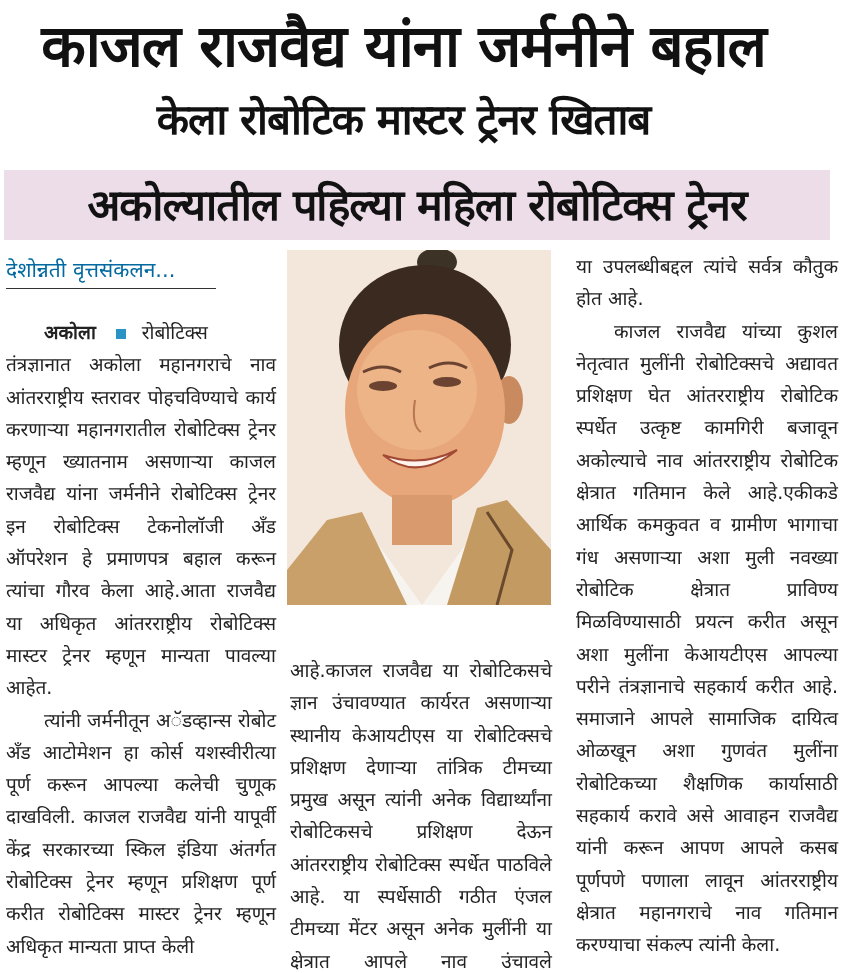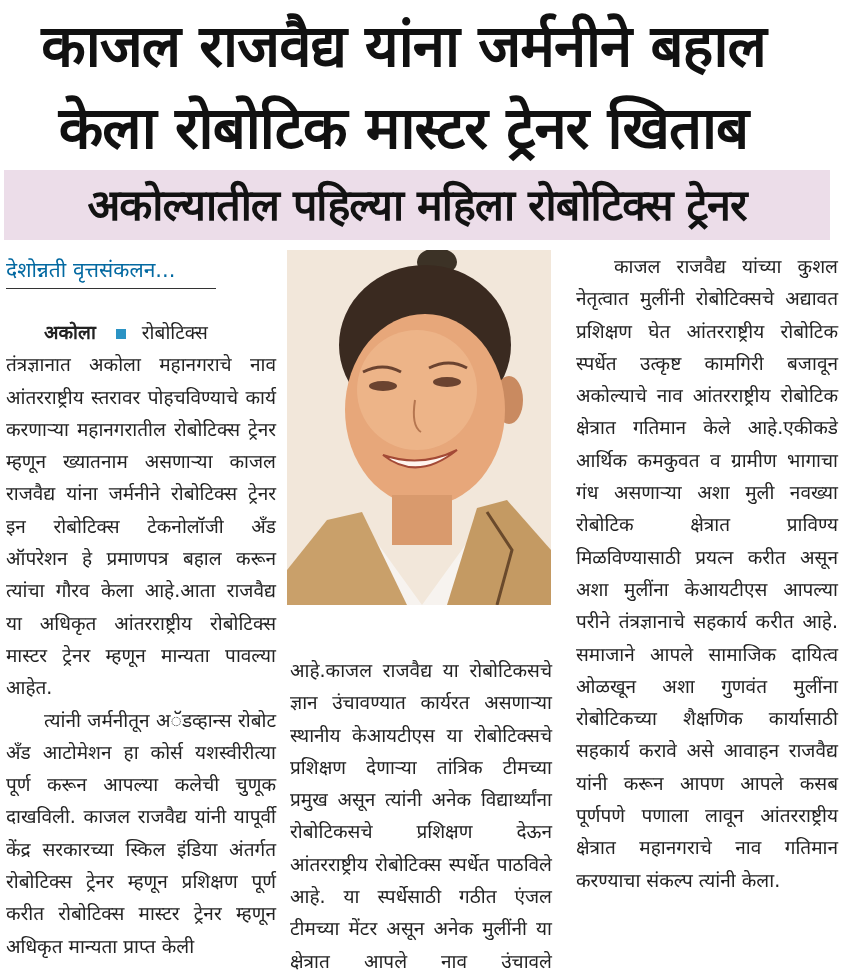--- a/index.html
+++ b/index.html
@@ -7,21 +7,21 @@
     width:843px; height:973px; overflow:hidden; position:relative;
     background:#ffffff; color:#1a1a1a;
     font-family:"DejaVu Sans", "Liberation Sans", sans-serif;
   }
   .headline {
     position:absolute; left:0; width:807px; text-align:center;
     font-weight:bold; color:#111; letter-spacing:-1px;
     font-family:"DejaVu Sans", sans-serif;
   }
   #h1 { top:6px; font-size:58px; line-height:80px; }
-  #h2 { top:88px; font-size:58px; line-height:80px; }
+  #h2 { top:80px; font-size:42px; line-height:80px; }
   .band {
     position:absolute; left:4px; top:170px; width:826px; height:70px;
     background:#ecdde9;
   }
   .band .sub {
     position:absolute; left:0; top:0; width:826px; height:70px; line-height:70px;
     text-align:center; font-weight:bold; font-size:43px; color:#121212; letter-spacing:-1px;
     font-family:"DejaVu Sans", sans-serif;
   }
   .col {
@@ -98,14 +98,15 @@
     <path d="M264 300 L220 250 L190 258 L160 355 L264 355 Z" fill="#c49a63"></path>
     <path d="M200 262 L225 300 L210 355" stroke="#6a4a2c" stroke-width="3" fill="none"></path>
   </svg>
 </div>
 
 <div id="colMid" class="col">
   <p>आहे.काजल राजवैद्य या रोबोटिकसचे ज्ञान उंचावण्यात कार्यरत असणाऱ्या स्थानीय केआयटीएस या रोबोटिक्सचे प्रशिक्षण देणाऱ्या तांत्रिक टीमच्या प्रमुख असून त्यांनी अनेक विद्यार्थ्यांना रोबोटिकसचे प्रशिक्षण देऊन आंतरराष्ट्रीय रोबोटिक्स स्पर्धेत पाठविले आहे. या स्पर्धेसाठी गठीत एंजल टीमच्या मेंटर असून अनेक मुलींनी या क्षेत्रात आपले नाव उंचावले आहे.काजल राजवैद्य यांच्या</p>
 </div>
 
 <div id="colRight" class="col">
+  <p>या उपलब्धीबद्दल त्यांचे सर्वत्र कौतुक होत आहे.</p>
   <p class="indent">काजल राजवैद्य यांच्या कुशल नेतृत्वात मुलींनी रोबोटिक्सचे अद्यावत प्रशिक्षण घेत आंतरराष्ट्रीय रोबोटिक स्पर्धेत उत्कृष्ट कामगिरी बजावून अकोल्याचे नाव आंतरराष्ट्रीय रोबोटिक क्षेत्रात गतिमान केले आहे.एकीकडे आर्थिक कमकुवत व ग्रामीण भागाचा गंध असणाऱ्या अशा मुली नवख्या रोबोटिक क्षेत्रात प्राविण्य मिळविण्यासाठी प्रयत्न करीत असून अशा मुलींना केआयटीएस आपल्या परीने तंत्रज्ञानाचे सहकार्य करीत आहे. समाजाने आपले सामाजिक दायित्व ओळखून अशा गुणवंत मुलींना रोबोटिकच्या शैक्षणिक कार्यासाठी सहकार्य करावे असे आवाहन राजवैद्य यांनी करून आपण आपले कसब पूर्णपणे पणाला लावून आंतरराष्ट्रीय क्षेत्रात महानगराचे नाव गतिमान करण्याचा संकल्प त्यांनी केला.</p>
 </div>
 
 </body></html>

